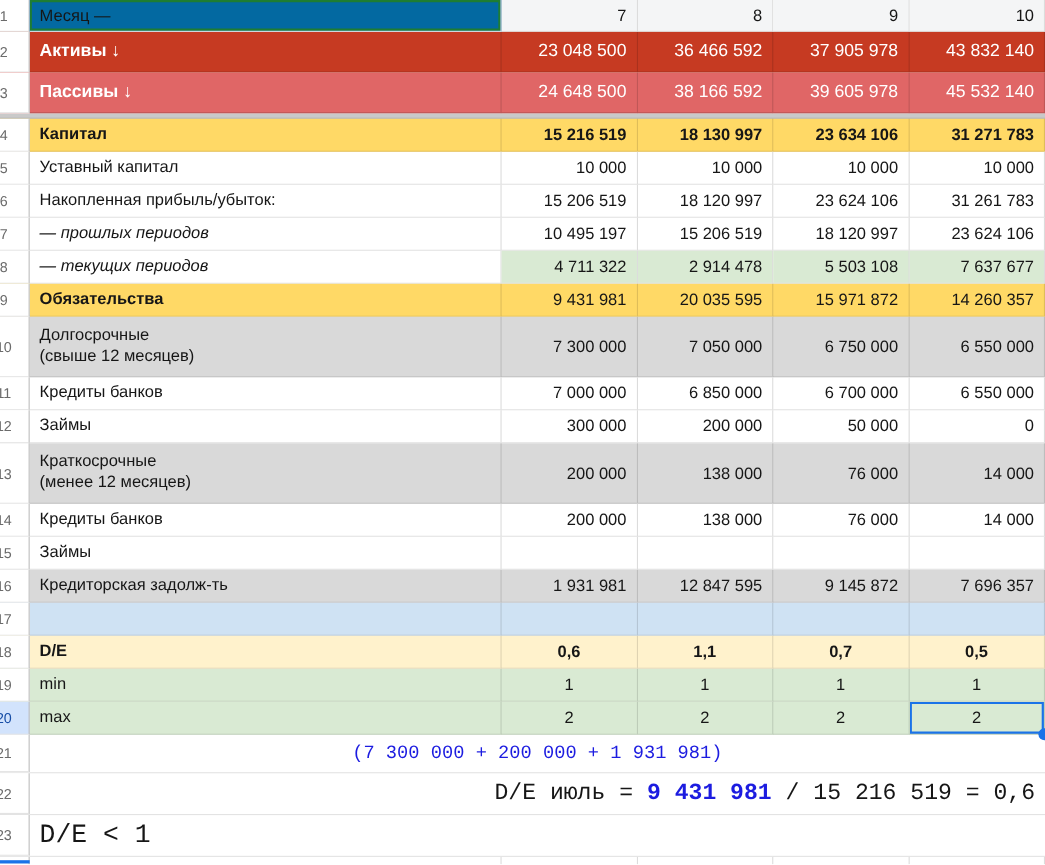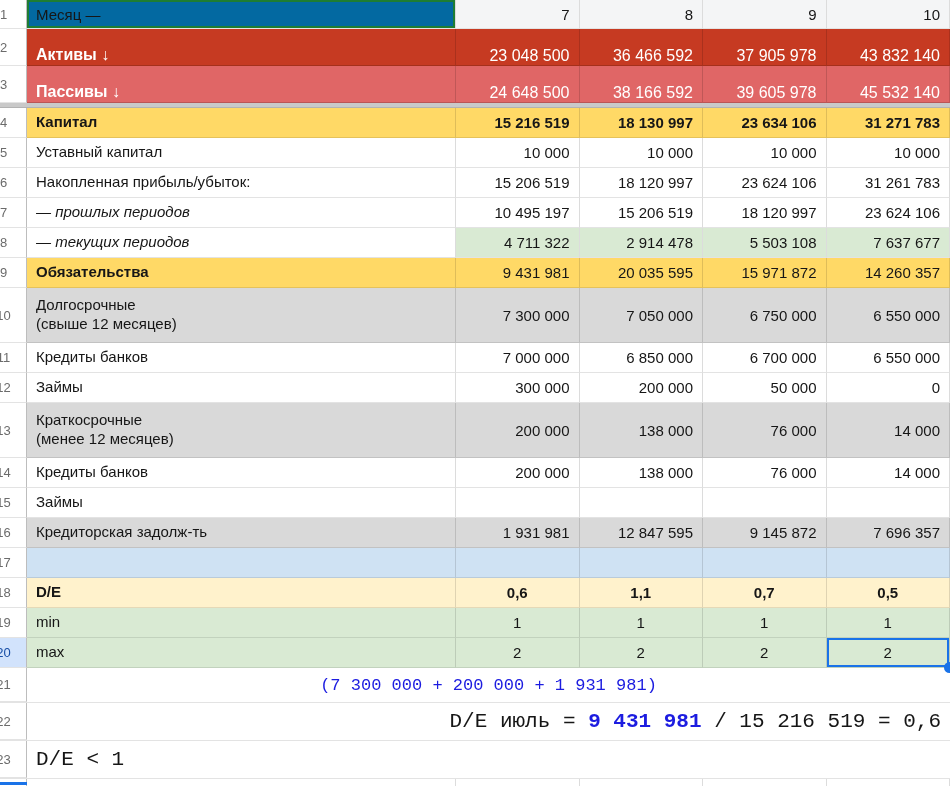--- a/index.html
+++ b/index.html
@@ -35,21 +35,21 @@
   .c.num { flex:1 1 0; justify-content:flex-end; text-align:right; }
   .center .c.num { justify-content:center; text-align:center; }
   .lab .wrap { line-height:1.25; }
   .italic .lab { font-style:italic; }
   .lbold .lab { font-weight:bold; }
   .vbold-all .num { font-weight:bold; }
   .vbold-first .num:first-of-type { font-weight:bold; }
 
   
   .bg-red   { background:#c63a22; color:#ffffff; font-size:16px; }
-  .bg-red .c, .bg-lightred .c { border-right:1px solid rgba(0,0,0,0.14); border-bottom:1px solid rgba(0,0,0,0.16);align-items:flex-end; }
+  .bg-red .c, .bg-lightred .c { border-right:1px solid rgba(0,0,0,0.14); border-bottom:1px solid rgba(0,0,0,0.16); }
   .bg-lightred { background:#e06666; color:#ffffff; font-size:16px; }
   .bg-yellow { background:#ffd966; }
   .bg-gray   { background:#d9d9d9; }
   .bg-green  { background:#d9ead3; }
   .bg-blue   { background:#cfe2f3; }
   .bg-cream  { background:#fff2cc; }
   .bg-yellow .c, .bg-gray .c, .bg-green .c, .bg-blue .c, .bg-cream .c {
     border-right:1px solid rgba(0,0,0,0.12); border-bottom:1px solid rgba(0,0,0,0.10);
   }
   .green-nums .c.num { background:#d9ead3; }
@@ -68,21 +68,21 @@
     width:11px; height:11px; border-radius:50%; background:#1a73e8;
   }
 
   
   .note { border-bottom:1px solid #e3e3e3; }
   .note .body { flex:1 1 0; display:flex; align-items:center; padding:0 9px;font-family:Liberation Mono, monospace; }
   .note-blue .body { justify-content:center; color:#1c1ce0; font-size:17px; }
   .note-big .body { justify-content:flex-end; font-size:21px; }
   .note-big .hl { color:#1c1ce0; font-weight:bold; white-space:pre; }
   .note-big .pre, .note-big .suf { white-space:pre; }
-  .note-left .body { justify-content:flex-start; font-size:21px; }
+  .note-left .body { justify-content:flex-start; font-size:24px; }
 
   .partial { border-bottom:none; }
   .partial .c, .partial .rh { border-bottom:none; }
   .bottom-accent { position:absolute; left:0; bottom:1px; width:27px; height:3px; background:#1a73e8; }
 </style>
 </head>
 <body>
 
 <div id="sheet">
 

